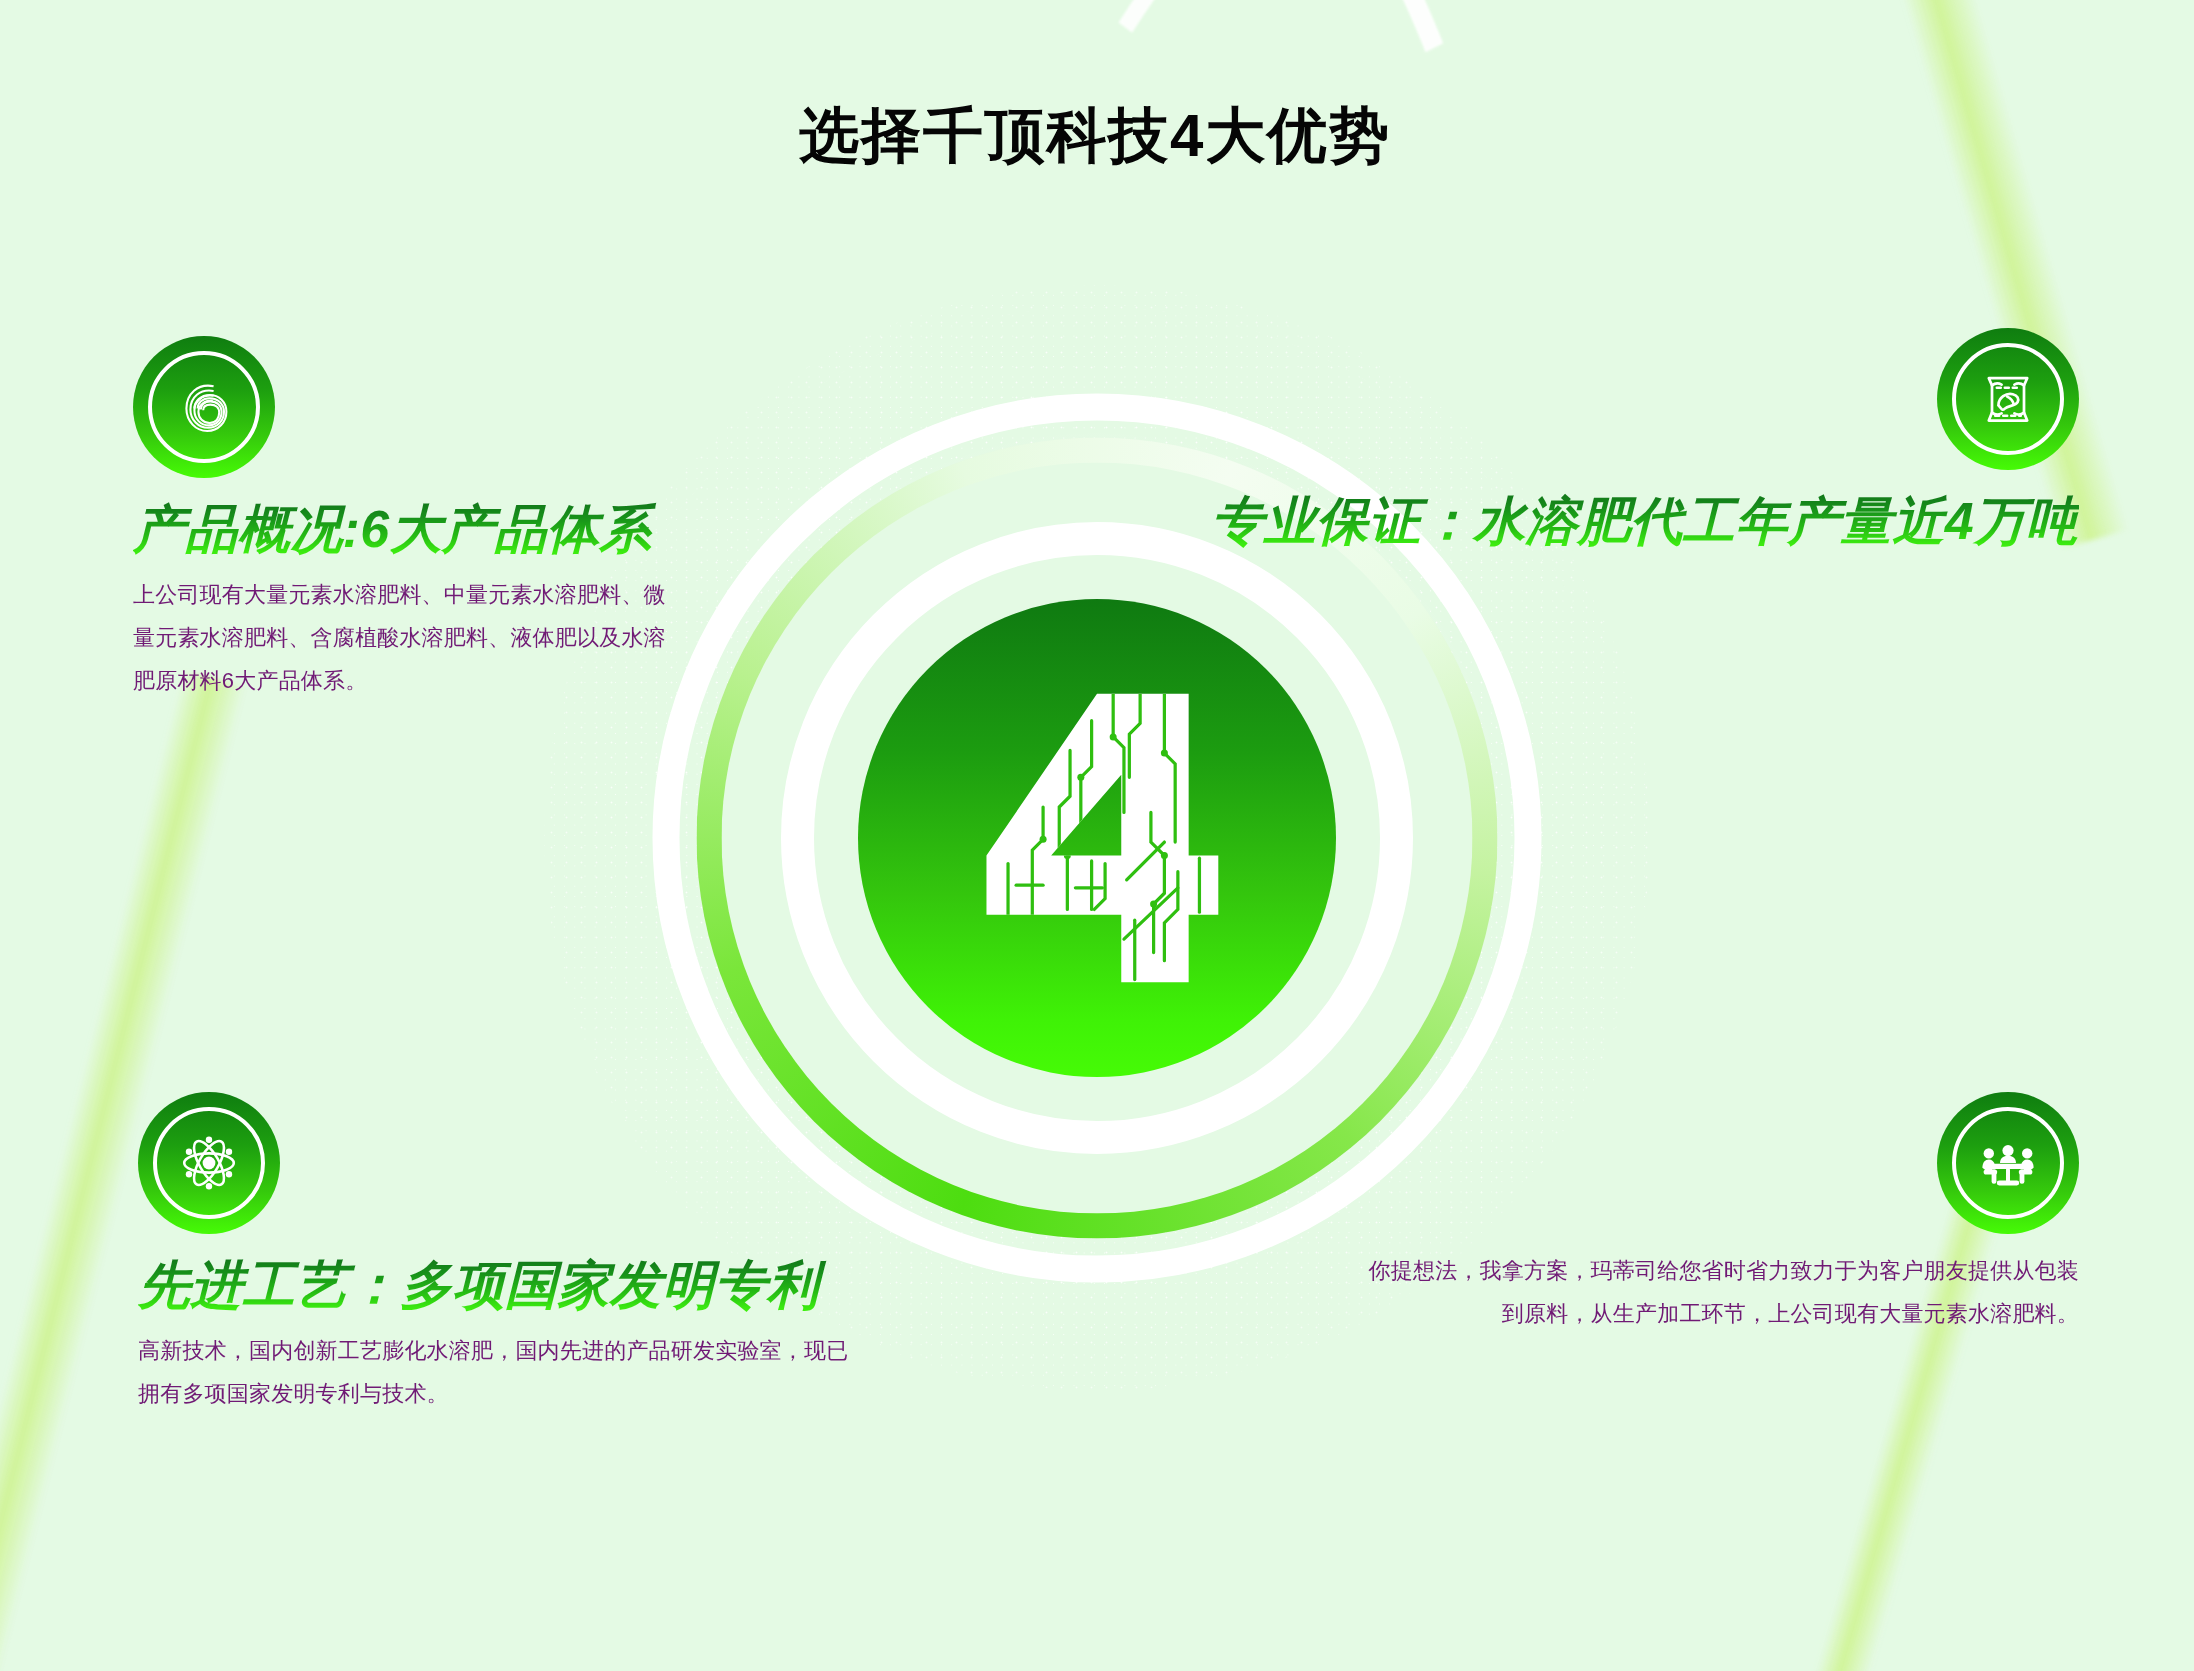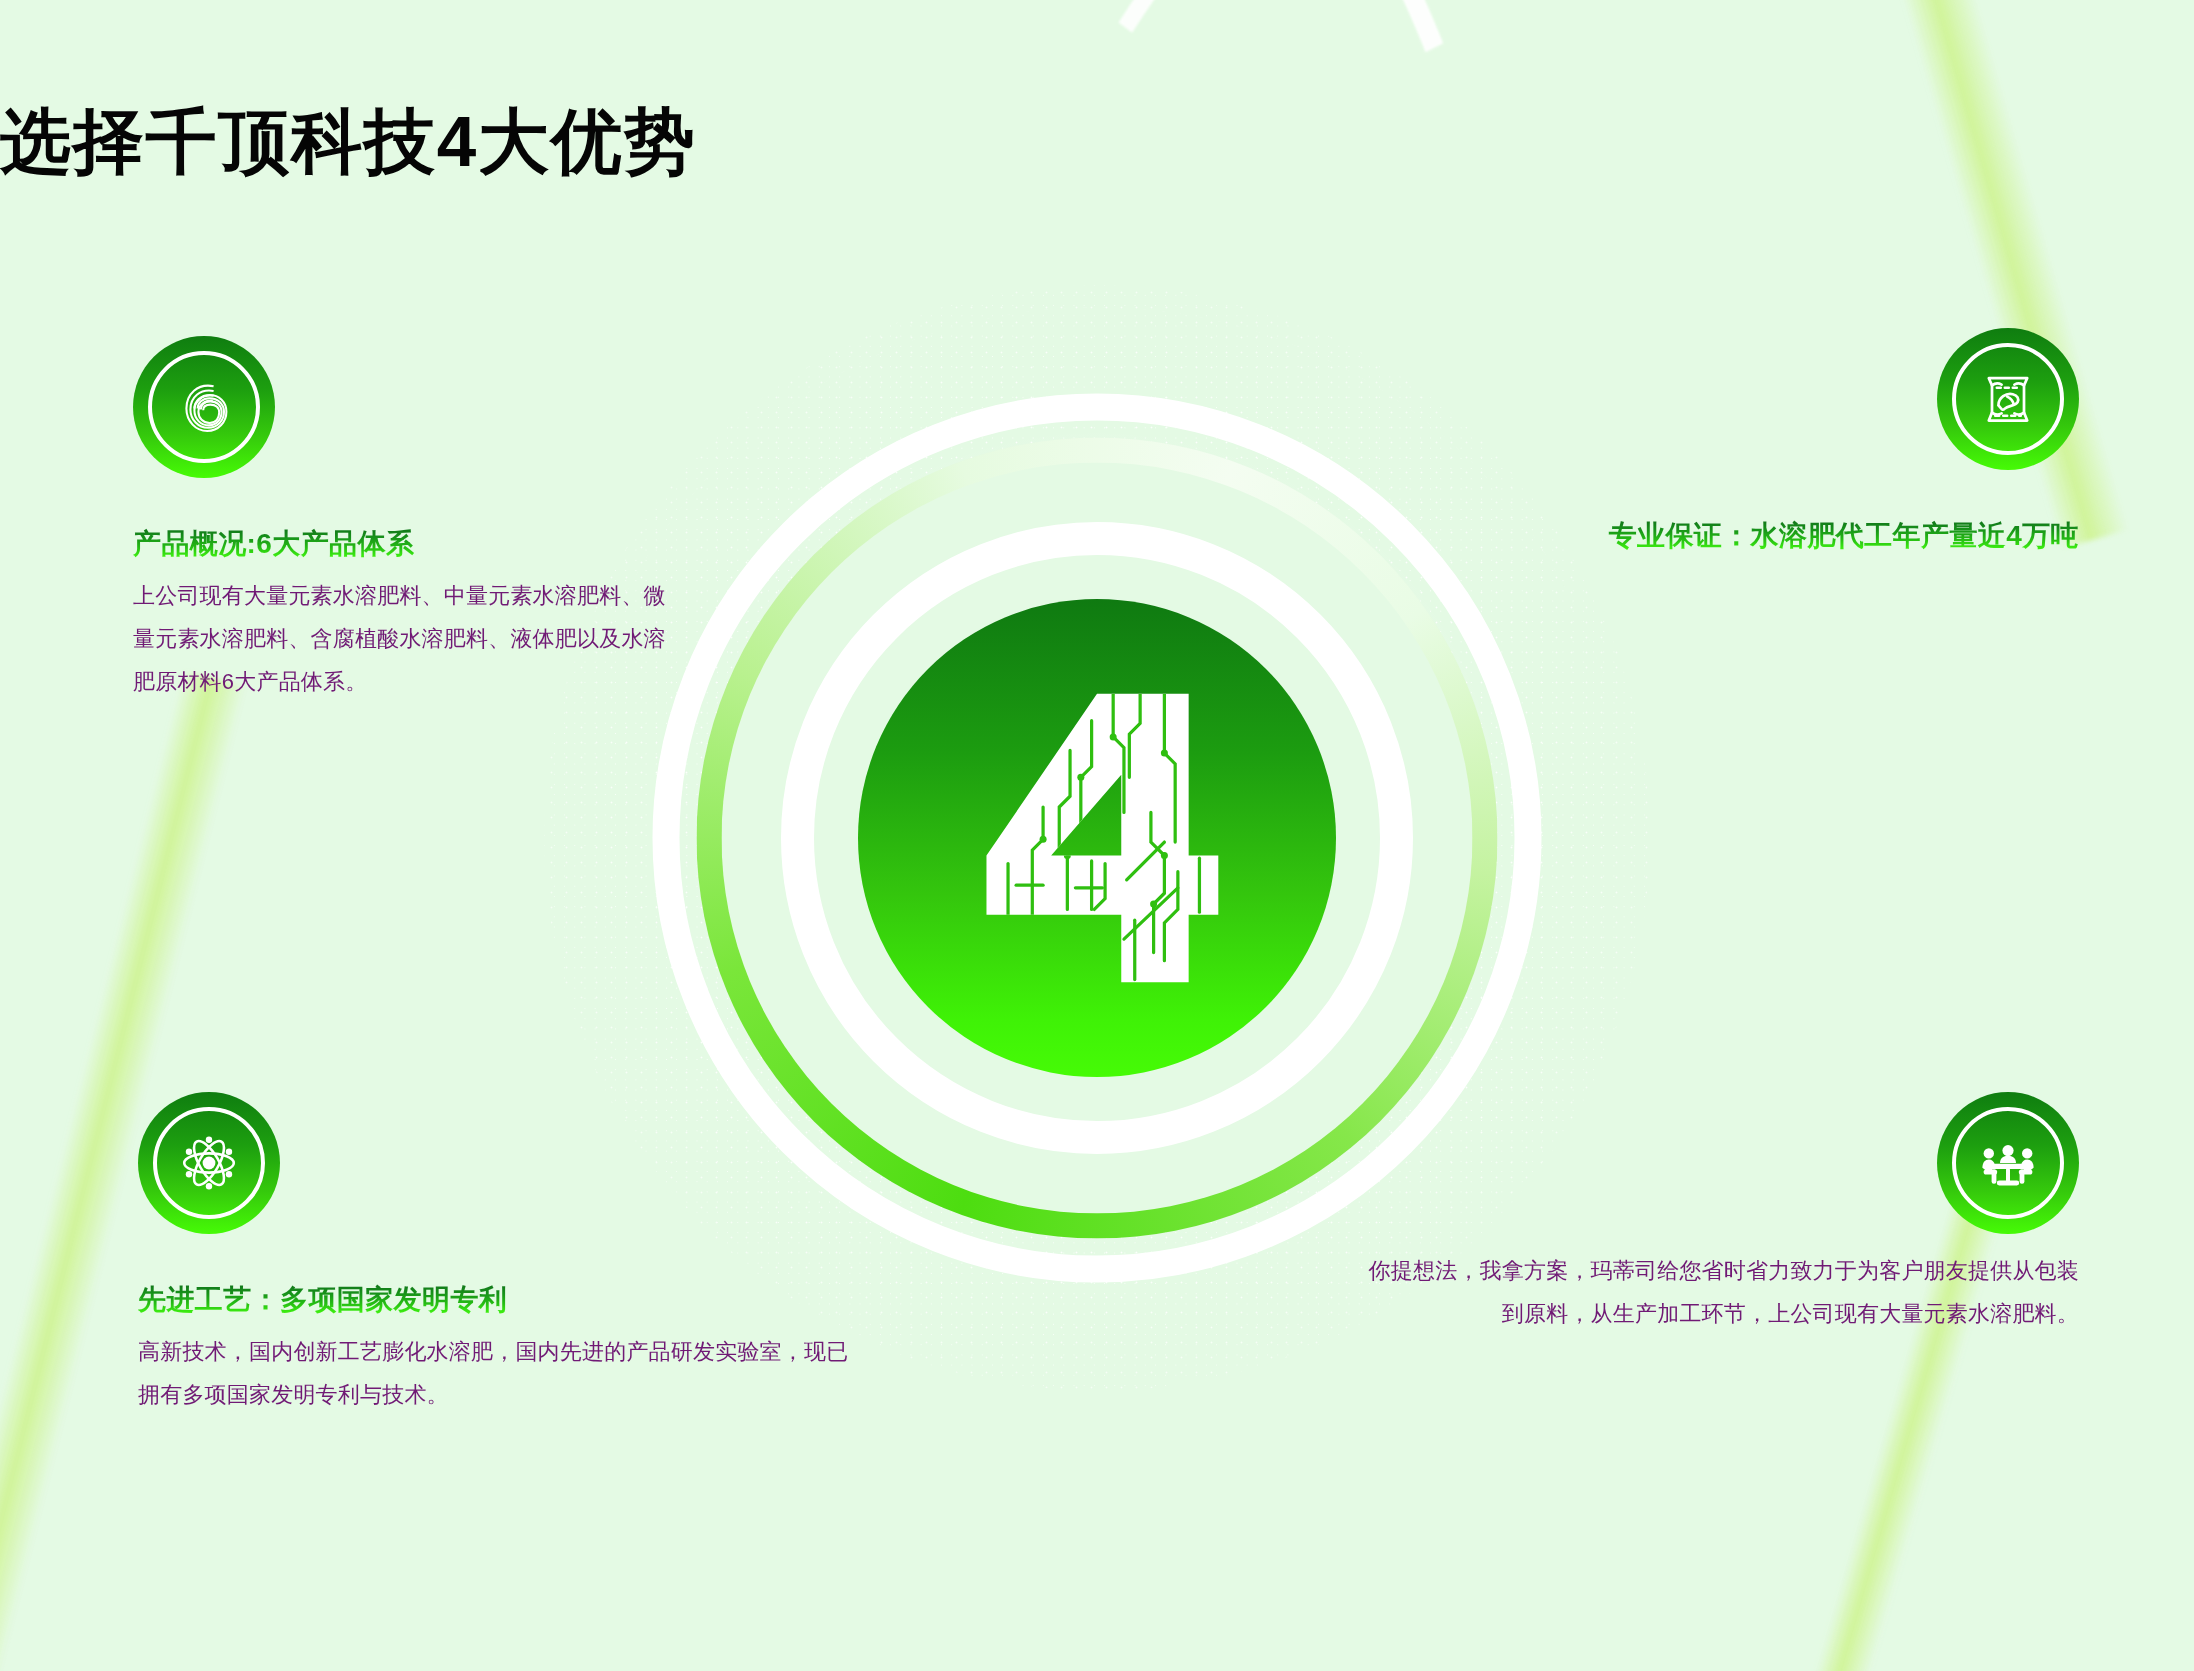--- a/index.html
+++ b/index.html
@@ -186,22 +186,22 @@
     justify-content: center;
   }
   .center-disc svg { width: 274px; height: 310px; display: block; }
 
   
   .poster-title {
     position: absolute;
     left: 0;
     right: 4px;
     top: 106px;
-    text-align: left;
-    font-size: 71px;
+    text-align: center;
+    font-size: 60px;
     font-weight: 700;
     letter-spacing: 1.8px;
     color: #050505;
     line-height: 1;
   }
 
   
   .quad {
     position: absolute;
     width: 672px;
@@ -230,31 +230,32 @@
     border: 4px solid #ffffff;
   }
   .icon-badge svg {
     width: 80px;
     height: 80px;
     position: relative;
     z-index: 2;
   }
 
   .quad-heading {
-    margin-top: 50px;
-    font-size: 28px;
+    margin-top: 22px;
+    font-size: 52px;
     font-weight: 700;
     line-height: 1.12;
     letter-spacing: 0.4px;
     background: linear-gradient(180deg, #11741a 0%, #17911a 30%, #25bb14 62%, #3ae811 88%, #44f50d 100%);
     -webkit-background-clip: text;
     background-clip: text;
     color: transparent;
     -webkit-text-fill-color: transparent;
     white-space: nowrap;
+    font-style: italic;
   }
   .quad-body {
     margin-top: 16px;
     font-size: 22px;
     line-height: 1.95;
     color: #701a75;
     letter-spacing: 0.2px;
   }
   .q-tl .quad-body { width: 535px; }
   .q-tr .quad-body { width: 544px; margin-left: auto; }

